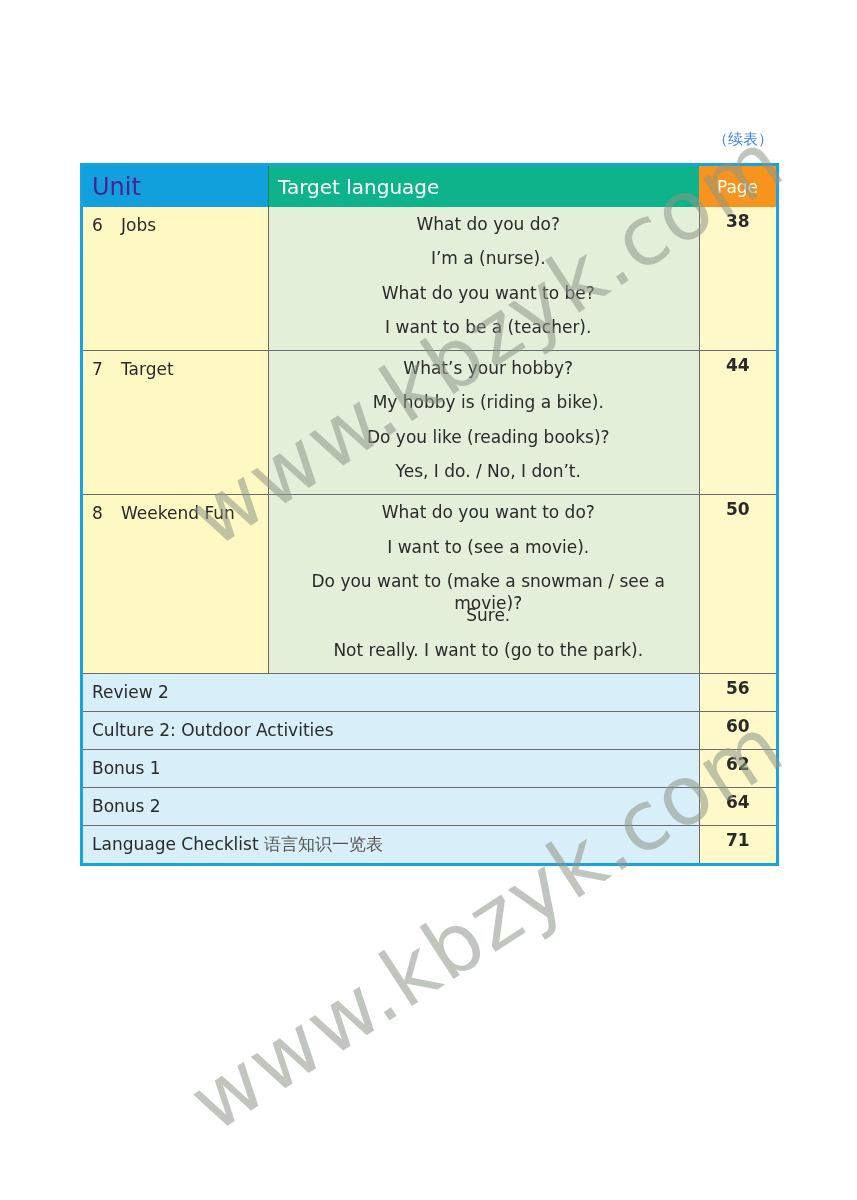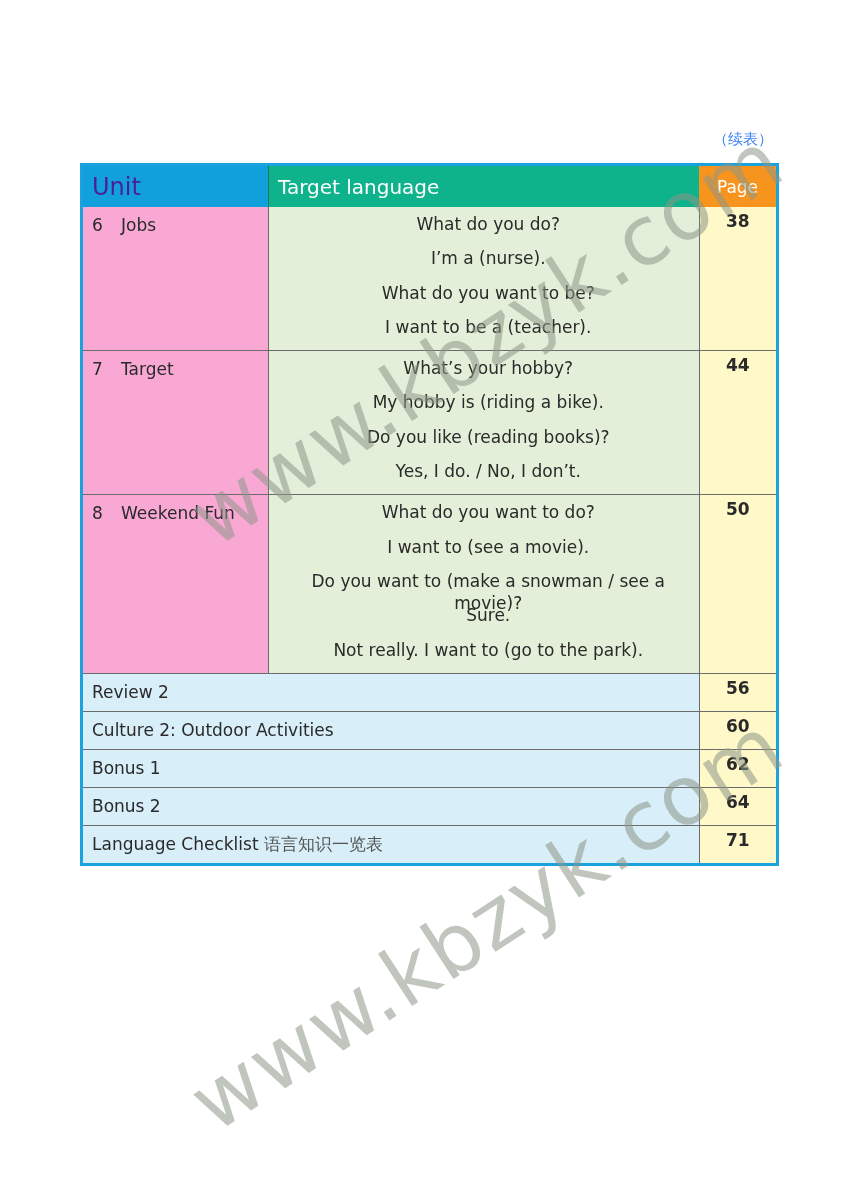--- a/index.html
+++ b/index.html
@@ -3,21 +3,21 @@
 <meta charset="utf-8">
 <style>
   html,body{margin:0;padding:0;}
   body{width:857px;height:1200px;background:#ffffff;position:relative;overflow:hidden;font-family:"DejaVu Sans","Liberation Sans",sans-serif;color:#2a2a2a;}
   .cont{position:absolute;right:84px;top:130px;font-size:15px;color:#3b82f6;}
   table.toc{position:absolute;left:80px;top:163px;width:699px;border-collapse:collapse;border:3px solid #1aa2de;table-layout:fixed;}
   table.toc td, table.toc th{padding:0;vertical-align:top;}
   .h-unit{background:#12a0dc;color:#4c1d95;font-weight:normal;text-align:left;font-size:24px;height:41px;padding-left:9px !important;vertical-align:middle !important;width:176px;border-right:1px solid #0b7a5d;}
   .h-target{background:#0fb38b;color:#fff;font-weight:normal;text-align:left;font-size:20px;padding-left:9px !important;vertical-align:middle !important;}
   .h-page{background:#f7941e;color:#fff;font-weight:normal;text-align:center;font-size:17px;width:77px;vertical-align:middle !important;}
-  .c-unit{background:#f9a8d4;font-size:17px;padding:8px 0 0 9px !important;border-right:1px solid #6b6b6b;border-bottom:1px solid #6b6b6b;}
+  .c-unit{background:#fef9c3;font-size:17px;padding:8px 0 0 9px !important;border-right:1px solid #6b6b6b;border-bottom:1px solid #6b6b6b;}
   .c-unit .num{display:inline-block;width:29px;}
   .c-target{background:#e4efd9;font-size:17px;padding:6px 0 0 9px !important;border-right:1px solid #6b6b6b;border-bottom:1px solid #6b6b6b;}
   .c-target .line{height:34.3px;line-height:22px;text-align:center;}
   .c-page{background:#fff9c9;text-align:center;font-weight:bold;font-size:17px;padding-top:4px !important;border-bottom:1px solid #6b6b6b;}
   .c-single{background:#d8eef9;font-size:17px;height:37px;padding-left:9px !important;vertical-align:middle !important;border-right:1px solid #6b6b6b;border-bottom:1px solid #6b6b6b;}
   .zh{color:#555;}
   .wm{position:absolute;font-size:82px;color:rgba(140,150,135,0.55);transform:rotate(-33deg);transform-origin:left bottom;white-space:nowrap;font-family:"DejaVu Sans",sans-serif;letter-spacing:2px;pointer-events:none;}
 </style>
 </head>
 <body>

